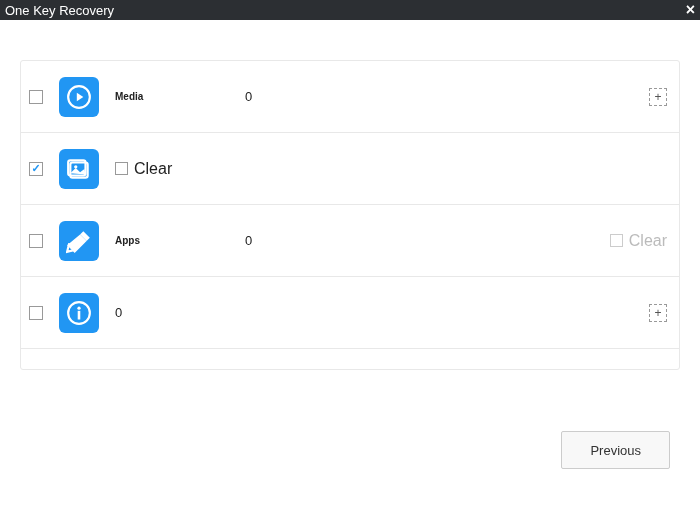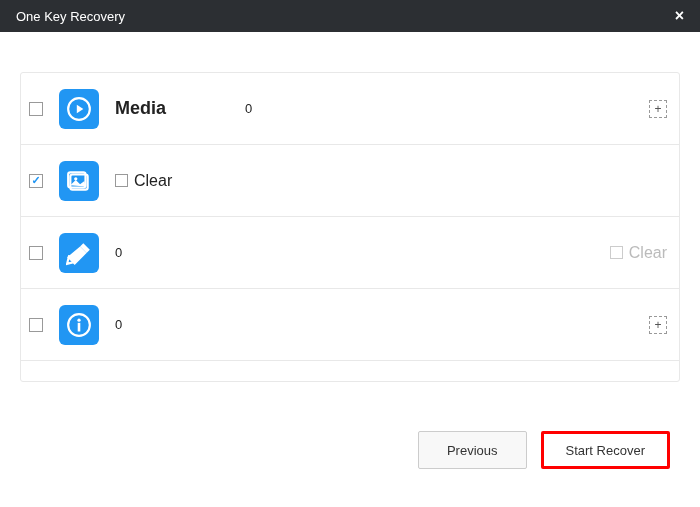--- a/index.html
+++ b/index.html
@@ -6,25 +6,25 @@
     body {
       font-family: Arial, sans-serif;
       background: #fff;
       width: 700px;
       height: 507px;
       overflow: hidden;
     }
     .titlebar {
       background: #2c2f33;
       color: #fff;
-      height: 32px;
+      height: 20px;
       display: flex;
       align-items: center;
       justify-content: space-between;
-      padding: 0 16px;
+      padding: 0 5px;
       font-size: 13px;
     }
     .titlebar .close {
       cursor: pointer;
       font-size: 16px;
       font-weight: bold;
     }
     .content {
       padding: 40px 20px 0 20px;
     }
@@ -66,21 +66,21 @@
       border-radius: 6px;
       display: flex;
       align-items: center;
       justify-content: center;
       margin-right: 16px;
       flex-shrink: 0;
     }
     .row-icon svg { width: 26px; height: 26px; }
     .row-label {
       font-weight: bold;
-      font-size: 18px;
+      font-size: 10px;
       color: #222;
       width: 130px;
     }
     .row-count {
       font-size: 13px;
       color: #222;
       flex: 1;
     }
     .row-right {
       display: flex;
@@ -182,20 +182,21 @@
 
     <div class="row">
       <div class="row-chk"></div>
       <div class="row-icon">
         <svg viewBox="0 0 24 24">
             <path d="M16 3 L22 9 L19 12 L13 6 Z" fill="#fff"></path>
             <path d="M13 6 L19 12 L8 23 C6 21 3 18 1 16 Z" fill="#fff"></path>
             <path d="M3 14 L1 22 L9 20" stroke="#fff" stroke-width="2" fill="none"></path>
           </svg>
       </div>
+      <div class="row-label">Apps</div>
       <div class="row-count">0</div>
       <div class="row-right">
         <span class="small-chk disabled"></span>
         <span class="clear-label disabled">Clear</span>
       </div>
     </div>
 
     <div class="row">
       <div class="row-chk"></div>
       <div class="row-icon">
@@ -211,14 +212,13 @@
       </div>
     </div>
 
     <div class="row"></div>
 
   </div>
 </div>
 
 <div class="footer">
   <div class="btn">Previous</div>
-  <div class="btn highlight">Start Recover</div>
 </div>
 
 </body></html>

